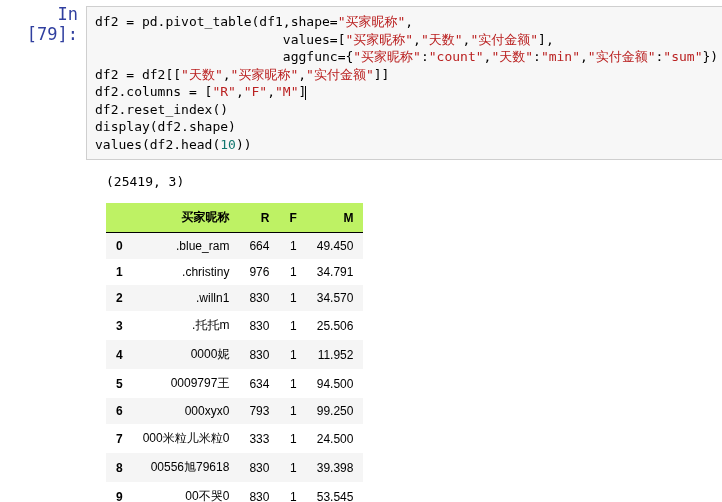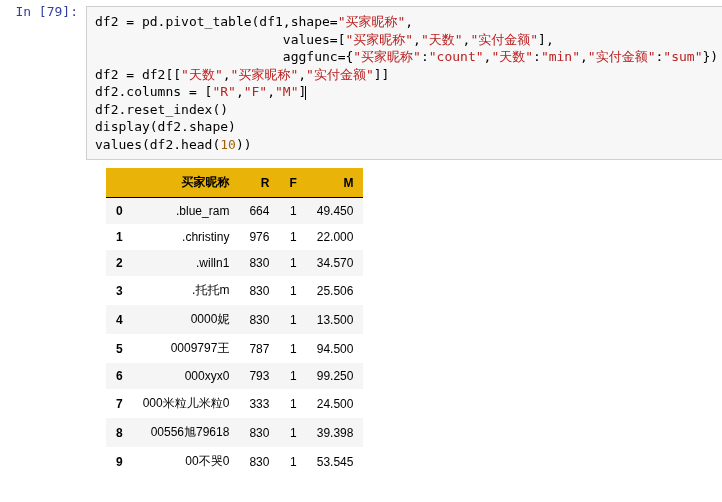--- a/index.html
+++ b/index.html
@@ -14,21 +14,21 @@
     display: flex;
     align-items: flex-start;
     padding: 4px 0 0 0;
   }
   .prompt {
     width: 78px;
     flex-shrink: 0;
     text-align: right;
     padding-right: 8px;
     font-family: monospace;
-    font-size: 13px;
+    font-size: 17px;
     color: #303F9F;
   }
   .input-area {
     flex: 1;
     padding: 2px 0;
   }
   .code-area {
     border: 1px solid #cfcfcf;
     background: #f7f7f7;
     padding: 6px 8px;
@@ -62,21 +62,21 @@
     color: #000;
   }
   table.dataframe th, table.dataframe td {
     text-align: right;
     padding: 6px 10px;
     border: none;
   }
   table.dataframe thead th {
     border-bottom: 1px solid #000;
     font-weight: bold;
-    background: #eab308;
+    background: #bef264;
   }
   table.dataframe tbody th {
     font-weight: bold;
   }
   table.dataframe tbody tr:nth-child(odd) {
     background: #f5f5f5;
   }
   table.dataframe tbody tr:nth-child(even) {
     background: #fff;
   }
@@ -87,25 +87,26 @@
 <div class="cell">
   <div class="prompt">In  [79]:</div>
   <div class="input-area">
     <div class="code-area"><span>df2 = pd.pivot_table(df1,shape=</span><span class="s">"买家昵称"</span><span>,</span>
 <span>                        values=[</span><span class="s">"买家昵称"</span><span>,</span><span class="s">"天数"</span><span>,</span><span class="s">"实付金额"</span><span>],</span>
 <span>                        aggfunc={</span><span class="s">"买家昵称"</span><span>:</span><span class="s">"count"</span><span>,</span><span class="s">"天数"</span><span>:</span><span class="s">"min"</span><span>,</span><span class="s">"实付金额"</span><span>:</span><span class="s">"sum"</span><span>})</span>
 <span>df2 = df2[[</span><span class="s">"天数"</span><span>,</span><span class="s">"买家昵称"</span><span>,</span><span class="s">"实付金额"</span><span>]]</span>
 <span>df2.columns = [</span><span class="s">"R"</span><span>,</span><span class="s">"F"</span><span>,</span><span class="s">"M"</span><span>]</span><span class="cursor"></span>
 <span>df2.reset_index()</span>
 <span>display(df2.shape)</span>
-<span>values(df2.head(</span><span style="color:#a16207">10</span><span>))</span></div>
+<span>values(df2.head(</span><span style="color:#0f766e">10</span><span>))</span></div>
   </div>
 </div>
 
 <div class="output-block">
+  <div class="text-output">(25419, 3)</div>
 
   <table class="dataframe">
     <thead>
       <tr>
         <th></th>
         <th>买家昵称</th>
         <th>R</th>
         <th>F</th>
         <th>M</th>
       </tr>
@@ -116,47 +117,47 @@
           <td>.blue_ram</td>
           <td>664</td>
           <td>1</td>
           <td>49.450</td>
         </tr>
         <tr>
           <th>1</th>
           <td>.christiny</td>
           <td>976</td>
           <td>1</td>
-          <td>22.000</td>
+          <td>34.791</td>
         </tr>
         <tr>
           <th>2</th>
           <td>.willn1</td>
           <td>830</td>
           <td>1</td>
           <td>34.570</td>
         </tr>
         <tr>
           <th>3</th>
           <td>.托托m</td>
           <td>830</td>
           <td>1</td>
           <td>25.506</td>
         </tr>
         <tr>
           <th>4</th>
           <td>0000妮</td>
           <td>830</td>
           <td>1</td>
-          <td>13.500</td>
+          <td>11.952</td>
         </tr>
         <tr>
           <th>5</th>
           <td>0009797王</td>
-          <td>787</td>
+          <td>634</td>
           <td>1</td>
           <td>94.500</td>
         </tr>
         <tr>
           <th>6</th>
           <td>000xyx0</td>
           <td>793</td>
           <td>1</td>
           <td>99.250</td>
         </tr>

